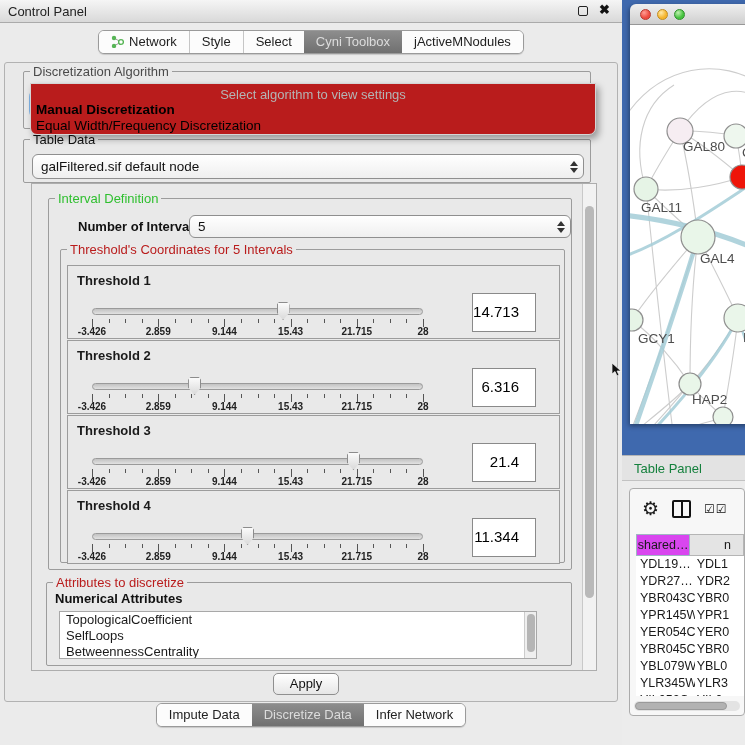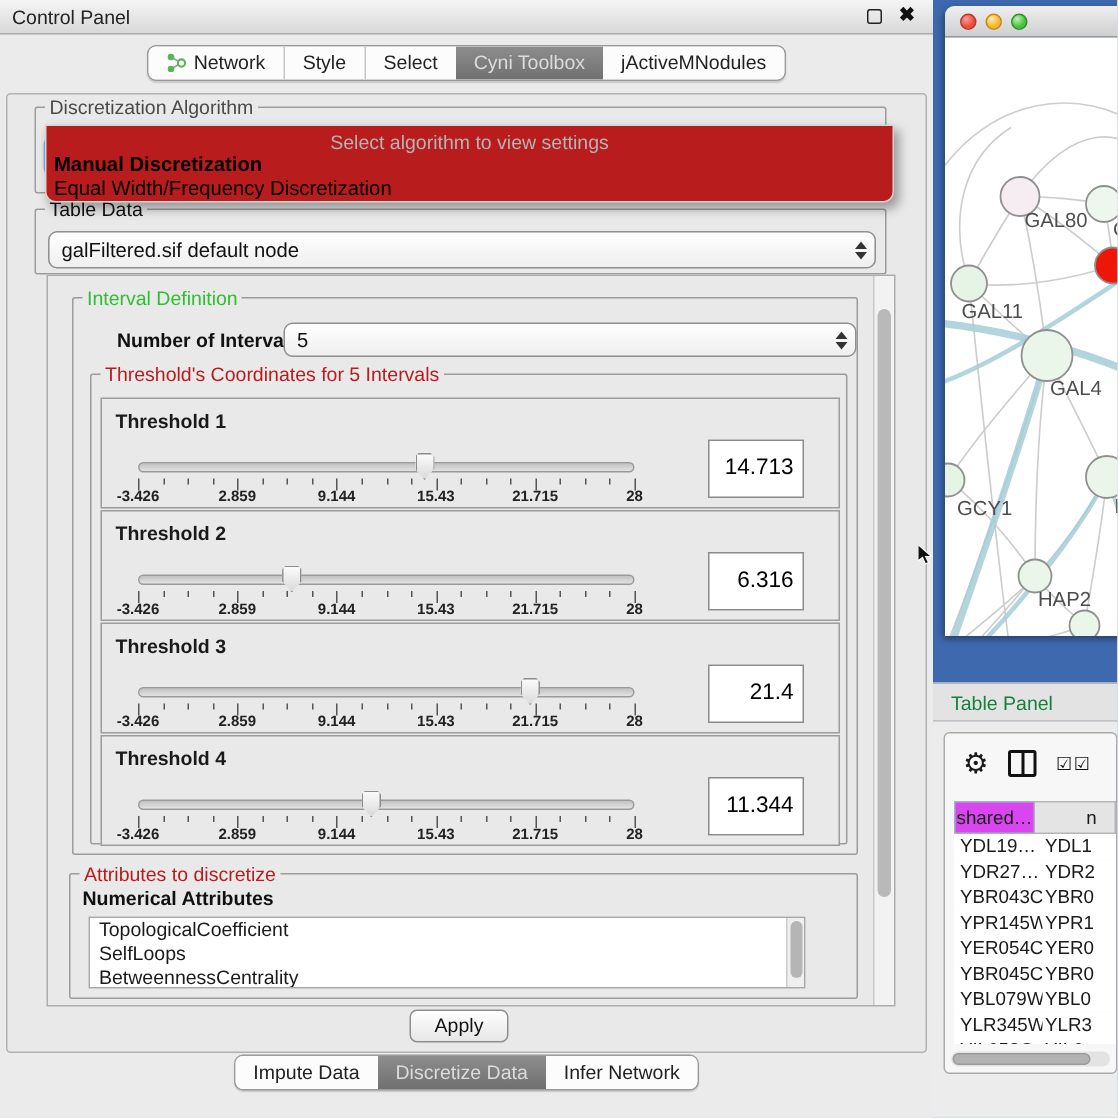--- a/index.html
+++ b/index.html
@@ -62,21 +62,21 @@
   .thr-label { position:absolute; left:9px; top:7px; font-weight:bold; font-size:13px; }
   .sl-track { position:absolute; left:24px; top:42px; width:331px; height:7px; border:1px solid #9a9a9a; border-radius:4px;
     background:linear-gradient(#c2c2c2,#e2e2e2); }
   .sl-thumb { position:absolute; top:36px; width:13px; height:18px; background:linear-gradient(#fdfdfd,#d8d8d8);
     clip-path:polygon(18% 0,82% 0,100% 15%,100% 58%,50% 100%,0 58%,0 15%); box-shadow:inset 0 0 0 1px #8c8c8c; }
   .ticks { position:absolute; left:24px; top:53px; width:331px; height:8px; }
   .tick { position:absolute; top:0; width:1px; background:#555; }
   .ticklabels { position:absolute; left:24px; top:60px; width:331px; height:12px; }
   .ticklabel { position:absolute; transform:translateX(-50%); font-size:10px; font-weight:bold; color:#222; white-space:nowrap; }
   .valbox { position:absolute; left:404px; top:27px; width:64px; height:39px; background:#fff; border:1px solid #8a8a8a;
-    font-size:15px; text-align:right; padding:9px 6px 0 0; color:#000; }
+    font-size:15px; text-align:right; padding:9px 16px 0 0; color:#000; }
 
   .attr-list { position:absolute; background:#fff; border:1px solid #a8a8a8; overflow:hidden; }
   .attr-item { padding:0 0 0 6px; font-size:13px; height:16px; line-height:16px; white-space:nowrap; }
   .list-vsb { position:absolute; right:0; top:0; width:12px; height:100%; background:#efefef; border-left:1px solid #ccc; }
   .list-vsb-thumb { position:absolute; left:2px; top:2px; width:8px; height:38px; border-radius:4px; background:#b5b5b5; }
 
   .apply-btn { position:absolute; left:268px; top:610px; width:66px; height:22px; border:1px solid #8f8f8f; border-radius:5px;
     background:linear-gradient(#ffffff,#e6e6e6); font-size:13px; text-align:center; line-height:20px; color:#111; }
 
   

